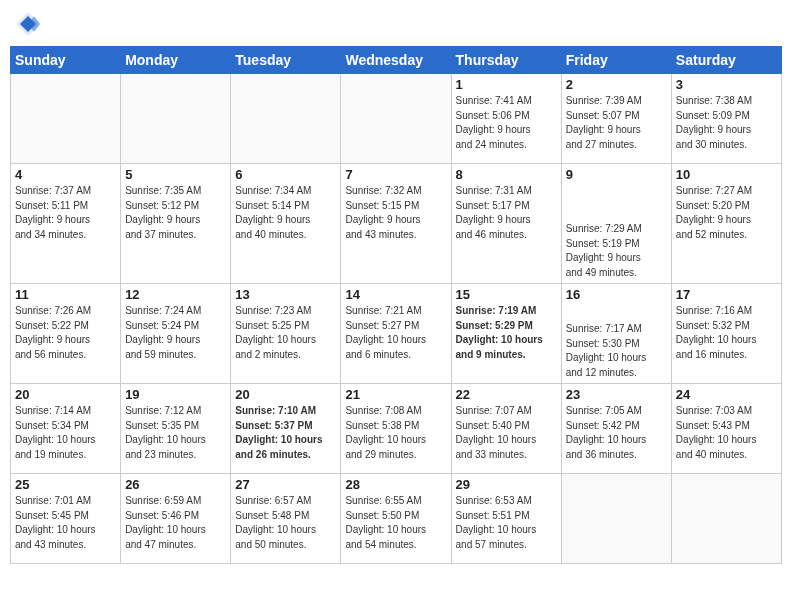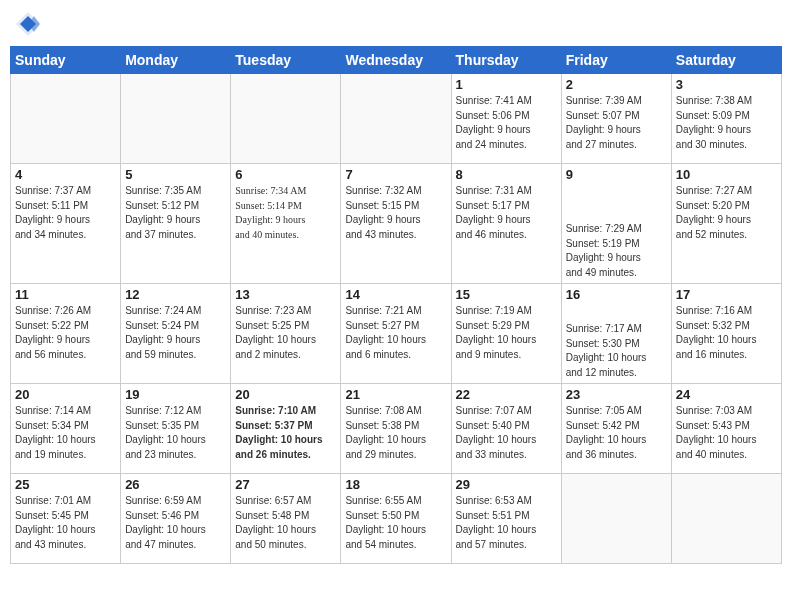--- a/index.html
+++ b/index.html
@@ -158,21 +158,21 @@
         </td>
         <td>
           <span class="day-num">5</span>
           <div class="day-info" style="white-space: pre-line;">Sunrise: 7:35 AM
 Sunset: 5:12 PM
 Daylight: 9 hours
 and 37 minutes.</div>
         </td>
         <td>
           <span class="day-num">6</span>
-          <div class="day-info" style="white-space: pre-line; font-family: Liberation Serif, serif;">Sunrise: 7:34 AM
+          <div class="day-info" style="white-space: pre-line;">Sunrise: 7:34 AM
 Sunset: 5:14 PM
 Daylight: 9 hours
 and 40 minutes.</div>
         </td>
         <td>
           <span class="day-num">7</span>
           <div class="day-info" style="white-space: pre-line;">Sunrise: 7:32 AM
 Sunset: 5:15 PM
 Daylight: 9 hours
 and 43 minutes.</div>
@@ -223,21 +223,21 @@
         </td>
         <td>
           <span class="day-num">14</span>
           <div class="day-info" style="white-space: pre-line;">Sunrise: 7:21 AM
 Sunset: 5:27 PM
 Daylight: 10 hours
 and 6 minutes.</div>
         </td>
         <td>
           <span class="day-num">15</span>
-          <div class="day-info" style="white-space: pre-line;">Sunrise: 7:19 AM
+          <div class="day-info" style="white-space: pre-line; font-weight: bold;">Sunrise: 7:19 AM
 Sunset: 5:29 PM
 Daylight: 10 hours
 and 9 minutes.</div>
         </td>
         <td>
           <span class="day-num">16</span>
           <div class="day-info" style="white-space: pre-line; margin-top: 20px;">Sunrise: 7:17 AM
 Sunset: 5:30 PM
 Daylight: 10 hours
 and 12 minutes.</div>
@@ -317,21 +317,21 @@
 and 47 minutes.</div>
         </td>
         <td>
           <span class="day-num">27</span>
           <div class="day-info" style="white-space: pre-line;">Sunrise: 6:57 AM
 Sunset: 5:48 PM
 Daylight: 10 hours
 and 50 minutes.</div>
         </td>
         <td>
-          <span class="day-num">18</span>
+          <span class="day-num">28</span>
           <div class="day-info" style="white-space: pre-line;">Sunrise: 6:55 AM
 Sunset: 5:50 PM
 Daylight: 10 hours
 and 54 minutes.</div>
         </td>
         <td>
           <span class="day-num">29</span>
           <div class="day-info" style="white-space: pre-line;">Sunrise: 6:53 AM
 Sunset: 5:51 PM
 Daylight: 10 hours

